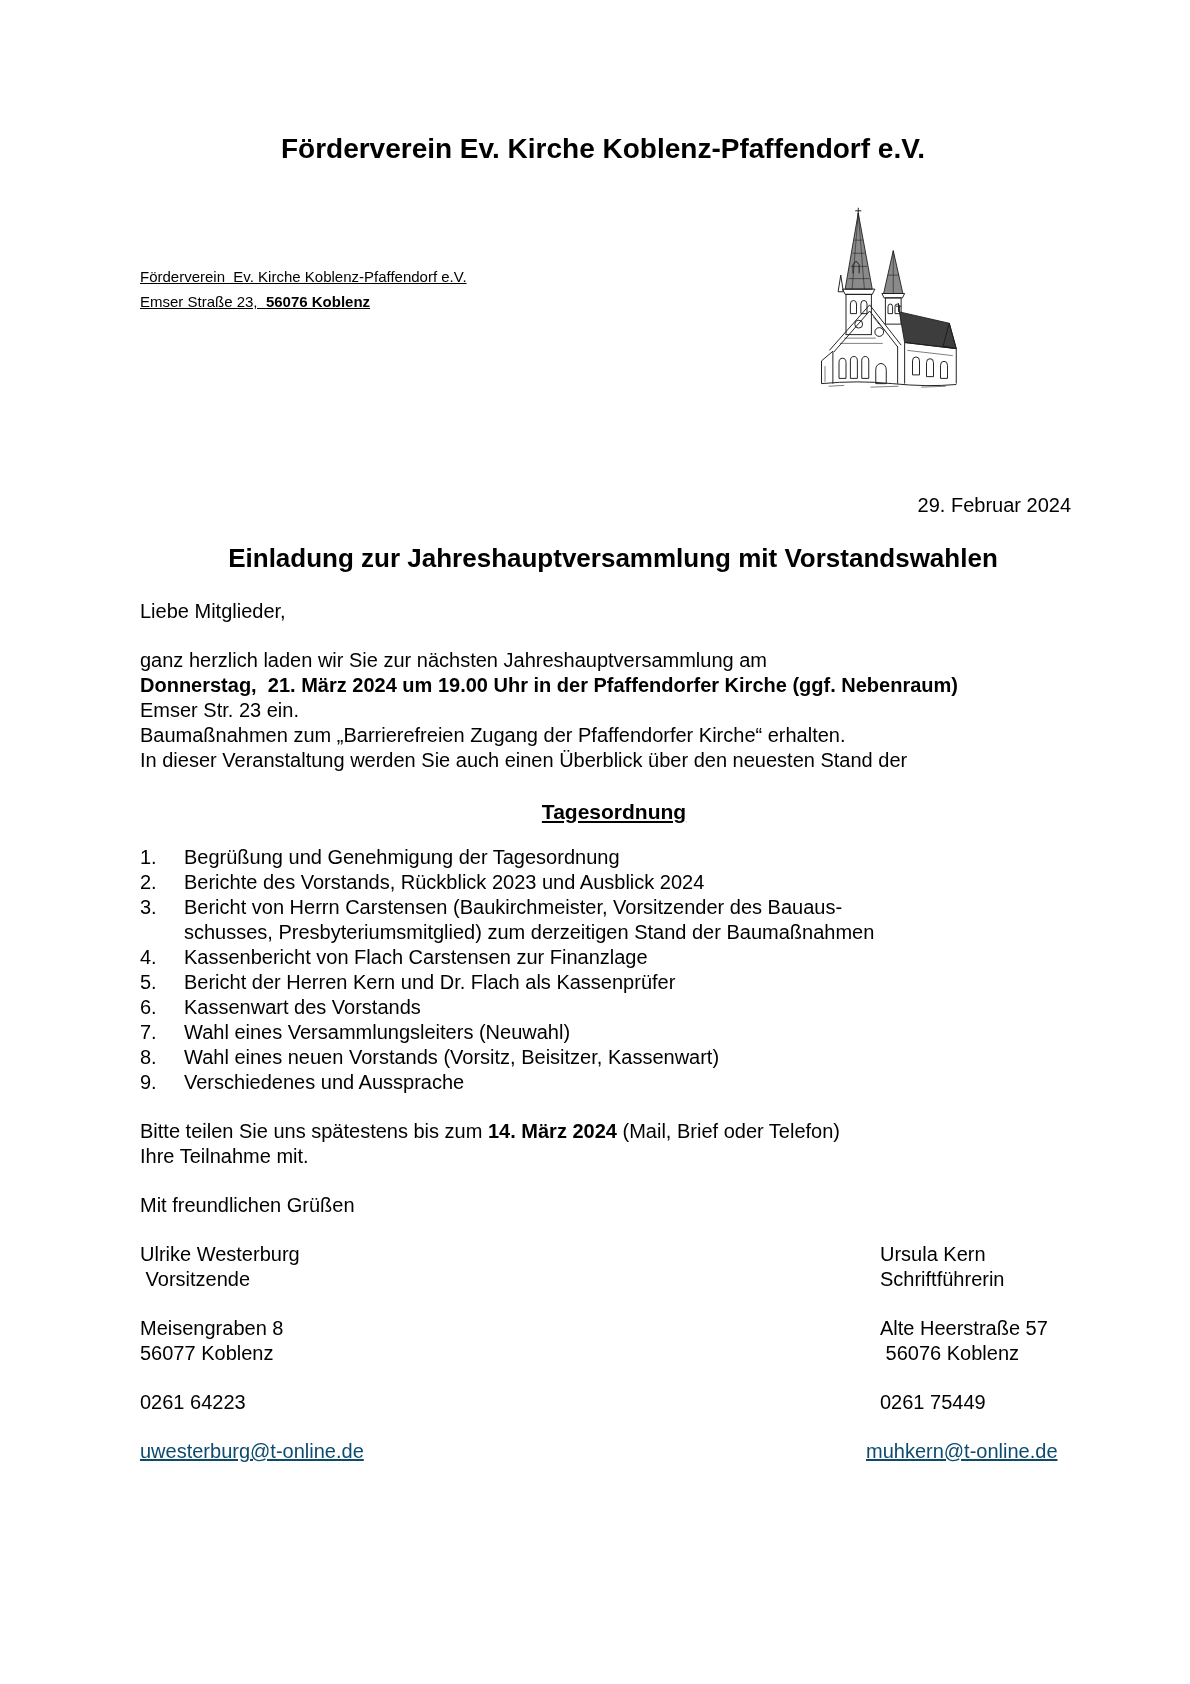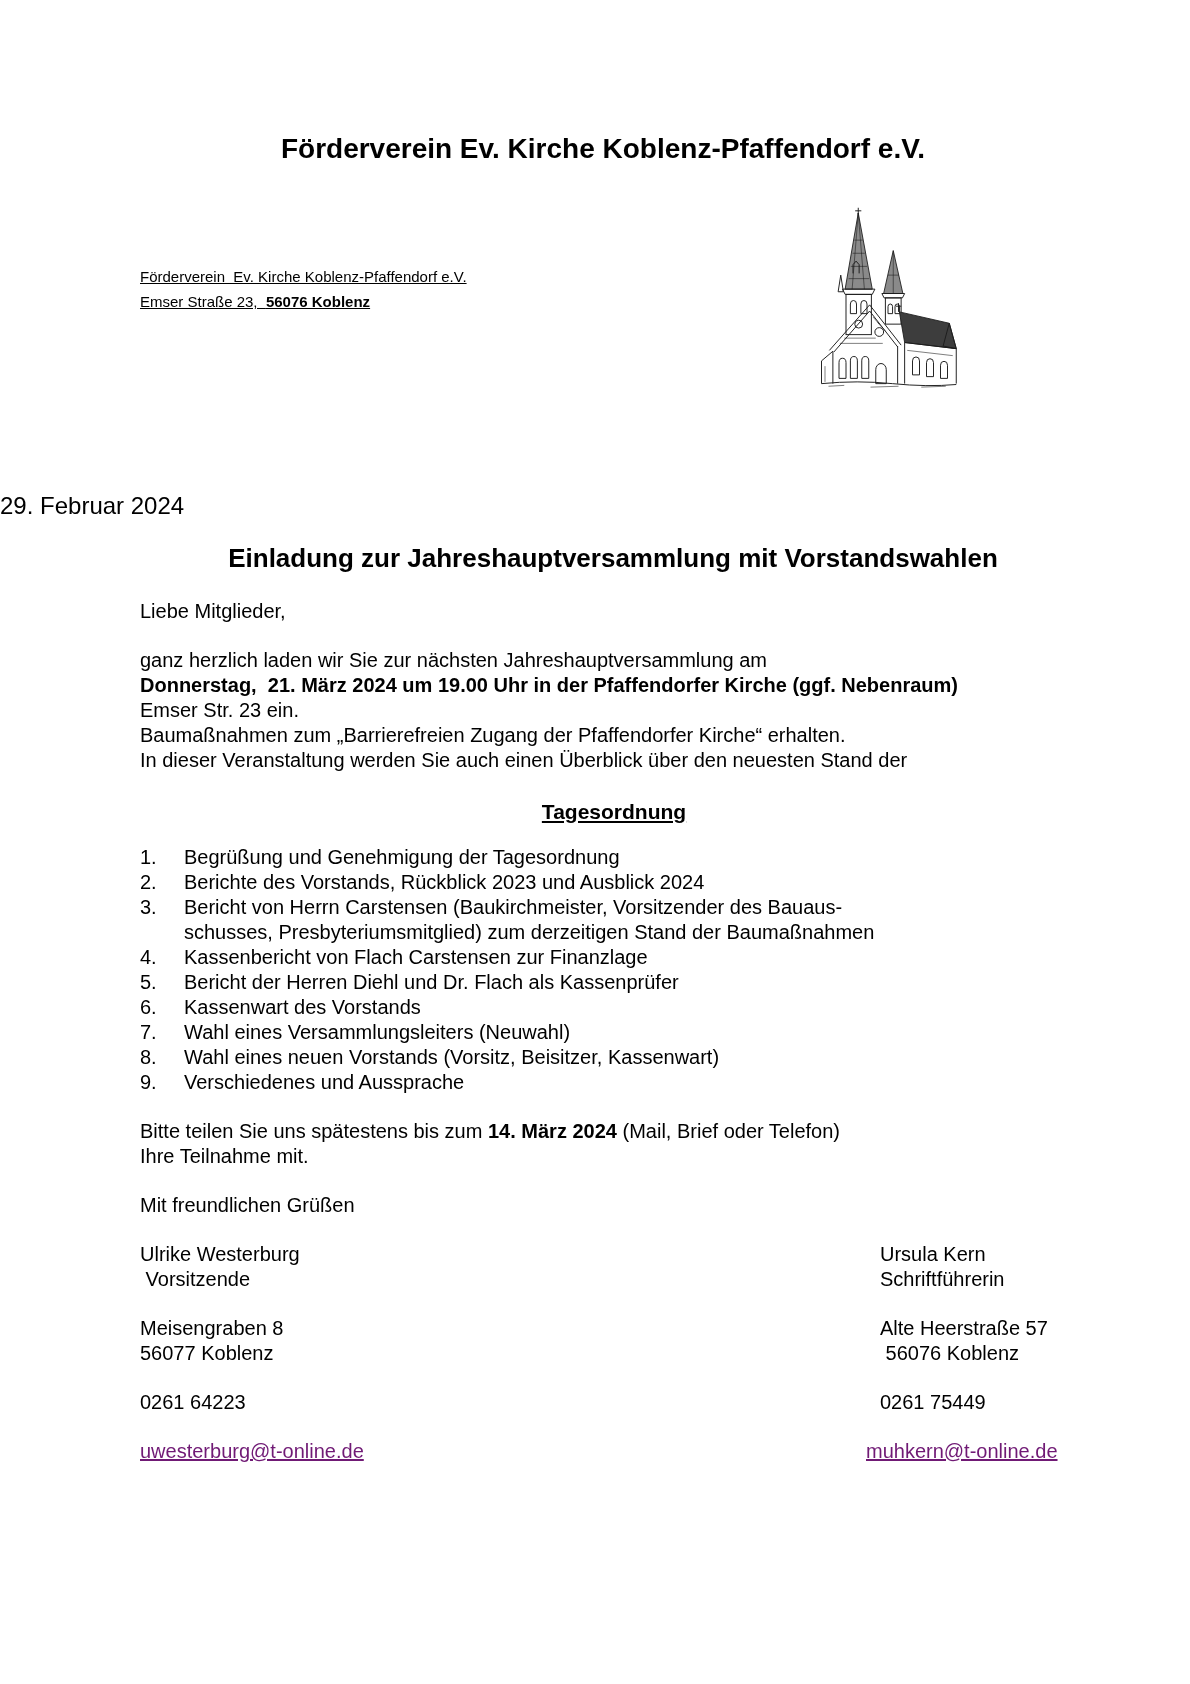--- a/index.html
+++ b/index.html
@@ -28,22 +28,22 @@
   .sender .bold { font-weight:bold; }
 
   .church {
     position:absolute; left:818px; top:204px;
     width:140px; height:186px;
   }
 
   .date-line {
     margin-top:179px;
     padding-right:119px;
-    text-align:left;
-    font-size:24px; line-height:25px;
+    text-align:right;
+    font-size:20px; line-height:25px;
   }
   .heading {
     margin-top:24px;
     padding-left:36px;
     text-align:center;
     font-size:26px; font-weight:bold; line-height:33px;
   }
 
   .body {
     margin-left:140px; margin-right:120px;
@@ -57,21 +57,21 @@
     padding-left:18px;
     text-align:center;
     font-size:21px; font-weight:bold; line-height:28px;
   }
   .agenda-heading span { text-decoration:underline; }
   .agenda { margin-top:19px; }
   .agenda-row { display:grid; grid-template-columns:44px 1fr; }
 
   .two-col { display:grid; grid-template-columns:740px 1fr; }
   .email-link {
-    color:#701a75;
+    color:#0c4a6e;
     text-decoration:underline;
     cursor:pointer;
   }
   .email-right { margin-left:-14px; }
 
   svg .ln { stroke:#1c1c1c; stroke-width:1.1; fill:none; }
   svg .th { stroke:#1c1c1c; stroke-width:0.65; fill:none; }
   svg .dark { fill:#3d3d3d; stroke:#1c1c1c; stroke-width:1; }
   svg .mid  { fill:#8a8a8a; stroke:#1c1c1c; stroke-width:1; }
 </style>
@@ -183,21 +183,21 @@
           <span data-bind="letter.agenda.items.2.num">3.</span>
           <span data-bind="letter.agenda.items.2.text">Bericht von Herrn Carstensen (Baukirchmeister, Vorsitzender des Bauaus-
 schusses, Presbyteriumsmitglied) zum derzeitigen Stand der Baumaßnahmen</span>
         </div>
       <div class="agenda-row">
           <span data-bind="letter.agenda.items.3.num">4.</span>
           <span data-bind="letter.agenda.items.3.text">Kassenbericht von Flach Carstensen zur Finanzlage</span>
         </div>
       <div class="agenda-row">
           <span data-bind="letter.agenda.items.4.num">5.</span>
-          <span data-bind="letter.agenda.items.4.text">Bericht der Herren Diehl und Dr. Flach als Kassenprüfer</span>
+          <span data-bind="letter.agenda.items.4.text">Bericht der Herren Kern und Dr. Flach als Kassenprüfer</span>
         </div>
       <div class="agenda-row">
           <span data-bind="letter.agenda.items.5.num">6.</span>
           <span data-bind="letter.agenda.items.5.text">Kassenwart des Vorstands</span>
         </div>
       <div class="agenda-row">
           <span data-bind="letter.agenda.items.6.num">7.</span>
           <span data-bind="letter.agenda.items.6.text">Wahl eines Versammlungsleiters (Neuwahl)</span>
         </div>
       <div class="agenda-row">

